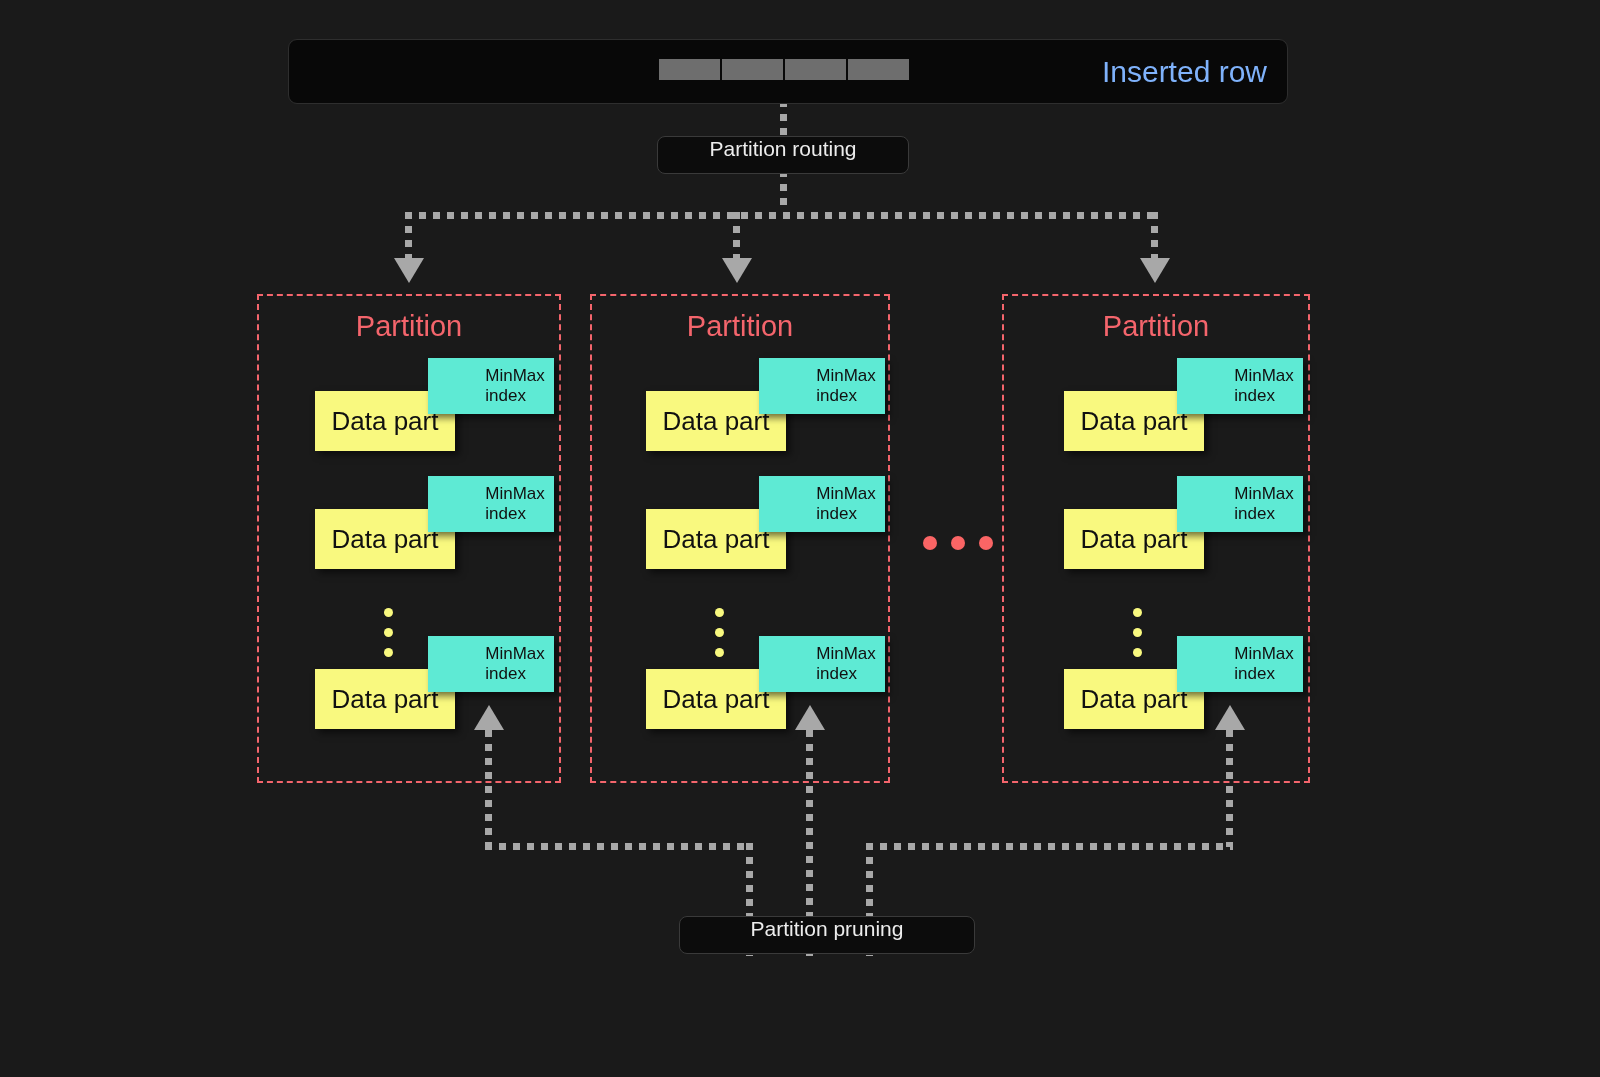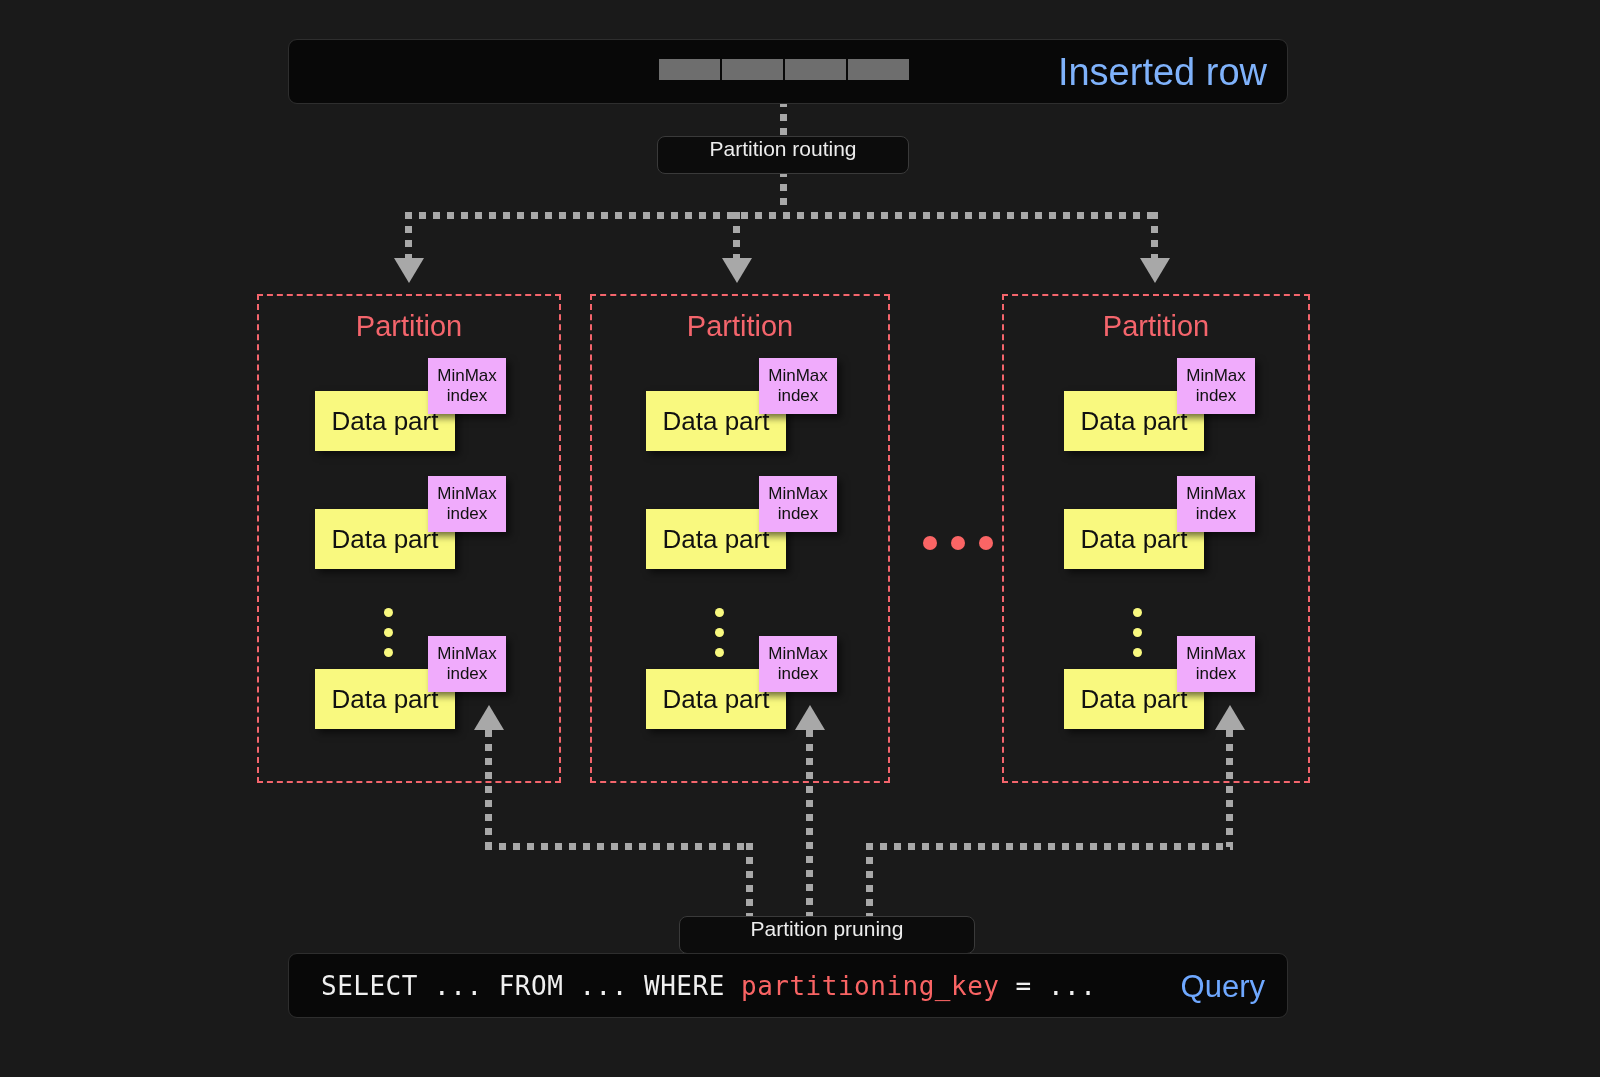--- a/index.html
+++ b/index.html
@@ -41,21 +41,21 @@
     width: 1000px;
     height: 65px;
     z-index: 6;
   }
   #inserted-row-label {
     position: absolute;
     right: 20px;
     top: 50%;
     transform: translateY(-50%);
     color: #7fb2fb;
-    font-size: 38px;
+    font-size: 30px;
     line-height: 1;
     white-space: nowrap;
     margin-left: 32px;
   }
   
   #row-cells {
     position: absolute;
     left: 370px;
     top: 19px;
     display: flex;
@@ -164,30 +164,30 @@
     justify-content: center;
     box-shadow: 4px 4px 7px rgba(0,0,0,0.55);
     z-index: 3;
   }
   .minmax-index {
     position: absolute;
     left: 113px;
     top: 0px;
     width: 78px;
     height: 56px;
-    background: #f0abfc;
+    background: #5eead4;
     color: #111;
     font-size: 17px;
     line-height: 20px;
-    text-align: center;
     display: flex;
     align-items: center;
     justify-content: center;
     box-shadow: 4px 4px 7px rgba(0,0,0,0.55);
     z-index: 4;
+    padding-left: 48px;
   }
 
   
   .v-dots {
     position: absolute;
     width: 10px;
     display: flex;
     flex-direction: column;
     gap: 11px;
     z-index: 3;
@@ -422,18 +422,14 @@
 
   <div class="arrow-up" style="left:1215px; top:705px;"></div>
   <div class="dotv" style="left:1226px; top:730px; height:117px;"></div>
   <div class="doth" style="left:866px; top:843px; width:367px;"></div>
   <div class="dotv" style="left:866px; top:843px; height:113px;"></div>
 
   <div class="abs pill" id="partition-pruning-box">
     <span>Partition pruning</span>
   </div>
 
-  <div class="abs darkbar" id="query-bar">
-    <div id="query-text"><span>SELECT ... FROM ... WHERE </span><span class="kw-key">partitioning_key</span><span> = ...</span></div>
-    <div id="query-label">Query</div>
-  </div>
 
 </div>
 
 </body></html>

